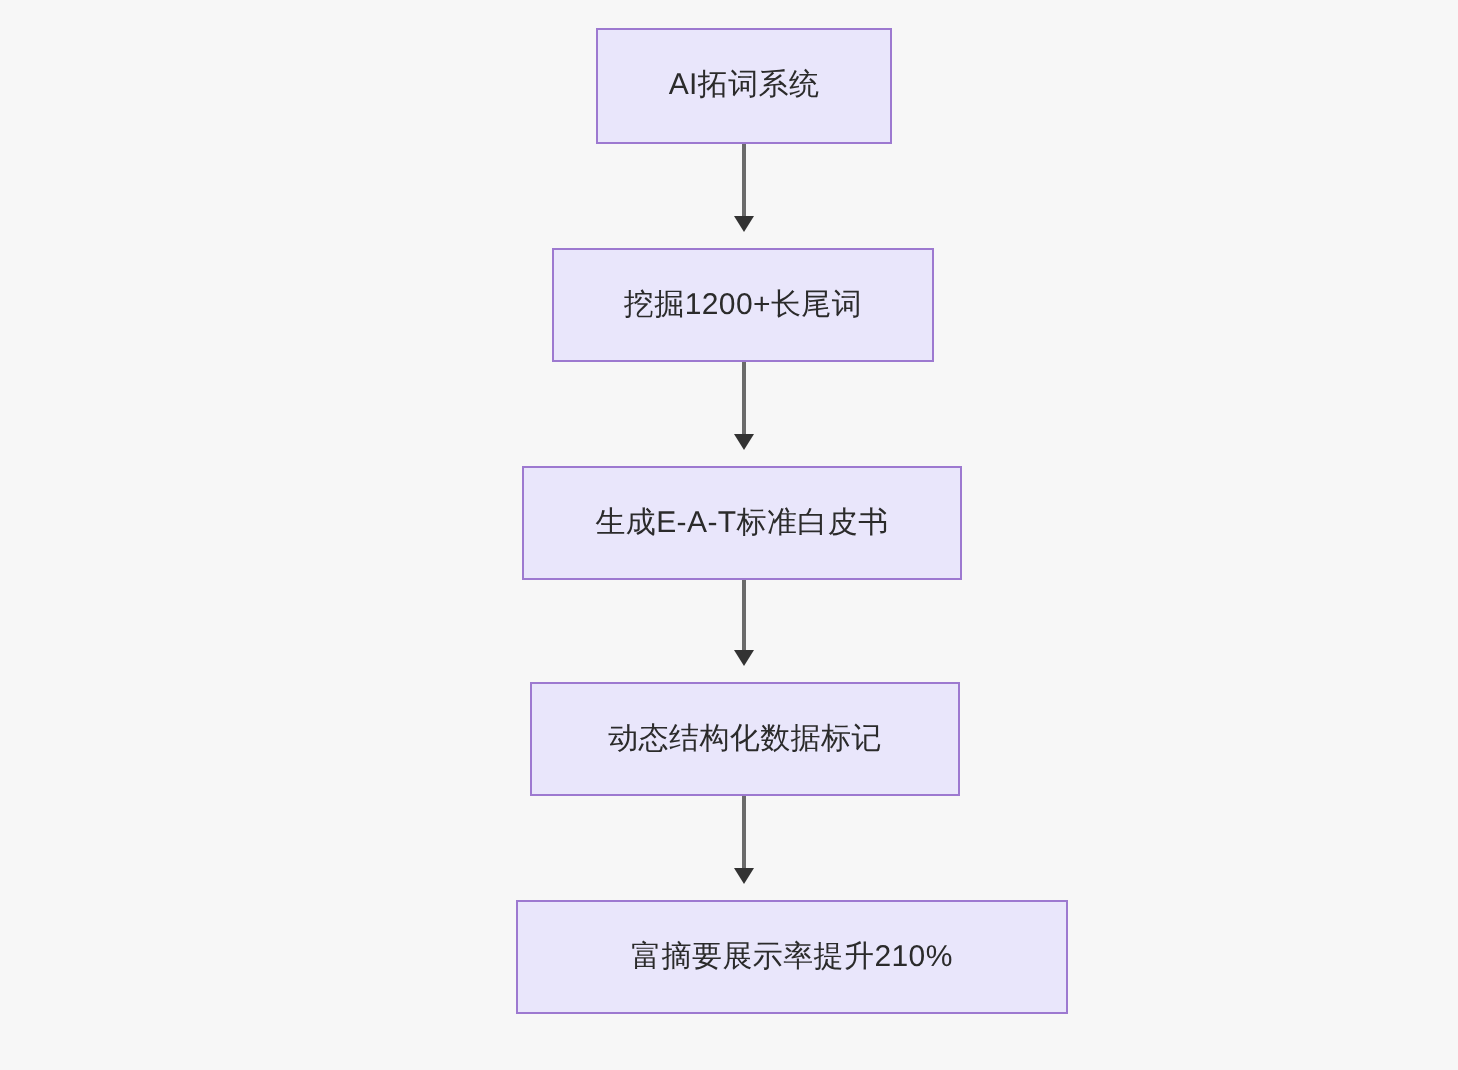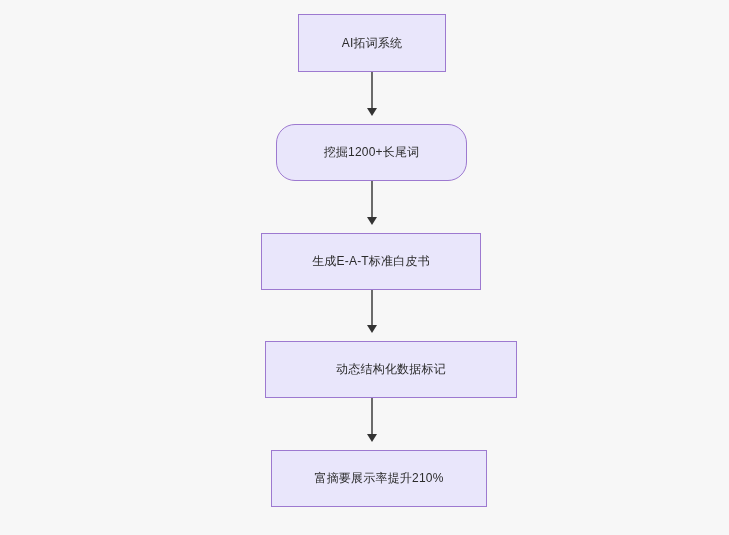--- a/index.html
+++ b/index.html
@@ -27,21 +27,21 @@
     border: 1.5px solid #9d79d0;
     border-radius: 0;
     display: flex;
     align-items: center;
     justify-content: center;
     text-align: center;
   }
 
   .node-label {
     color: #2b2b2b;
-    font-size: 12px;
+    font-size: 15px;
     font-weight: 400;
     line-height: 1.2;
     letter-spacing: 0.2px;
     white-space: nowrap;
   }
 
   .connector {
     position: absolute;
     width: 0;
     box-sizing: border-box;
@@ -71,29 +71,29 @@
   <div class="connector" style="left:371px; top:290px; height:35px;"></div>
   <div class="arrowhead" style="left:367px; top:325px;"></div>
 
   <div class="connector" style="left:371px; top:398px; height:36px;"></div>
   <div class="arrowhead" style="left:367px; top:434px;"></div>
 
   <div class="node" style="left:298px; top:14px; width:148px; height:58px;">
     <span class="node-label">AI拓词系统</span>
   </div>
 
-  <div class="node" style="left:276px; top:124px; width:191px; height:57px;border-radius:19px;">
+  <div class="node" style="left:276px; top:124px; width:191px; height:57px;">
     <span class="node-label">挖掘1200+长尾词</span>
   </div>
 
   <div class="node" style="left:261px; top:233px; width:220px; height:57px;text-align:right;">
     <span class="node-label">生成E-A-T标准白皮书</span>
   </div>
 
-  <div class="node" style="left:265px; top:341px; width:252px; height:57px;text-align:right;">
+  <div class="node" style="left:265px; top:341px; width:215px; height:57px;text-align:right;">
     <span class="node-label">动态结构化数据标记</span>
   </div>
 
-  <div class="node" style="left:271px; top:450px; width:216px; height:57px;">
+  <div class="node" style="left:258px; top:450px; width:276px; height:57px;">
     <span class="node-label">富摘要展示率提升210%</span>
   </div>
 
 </div>
 
 </body></html>

